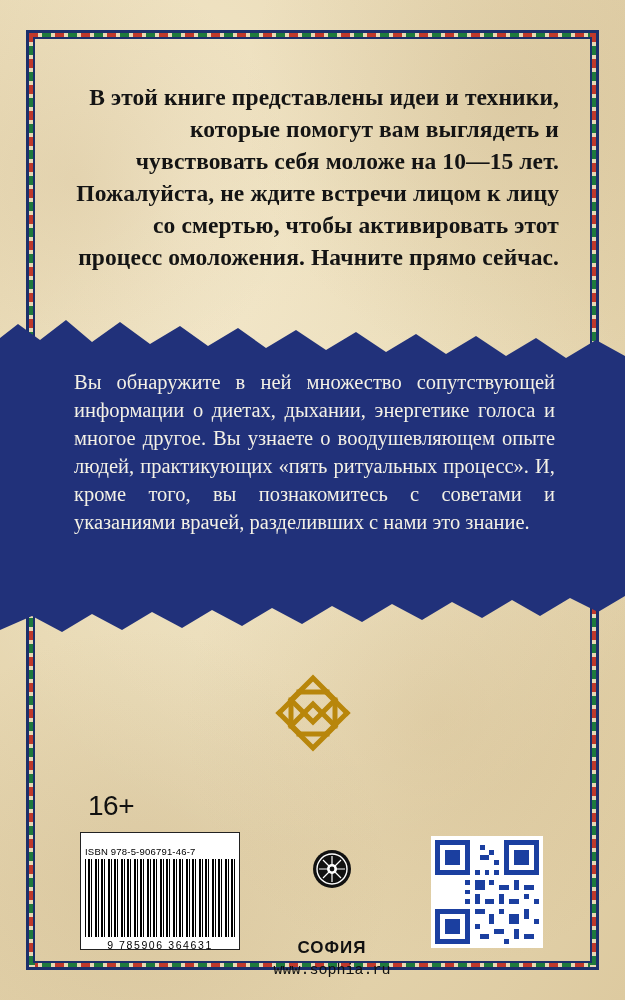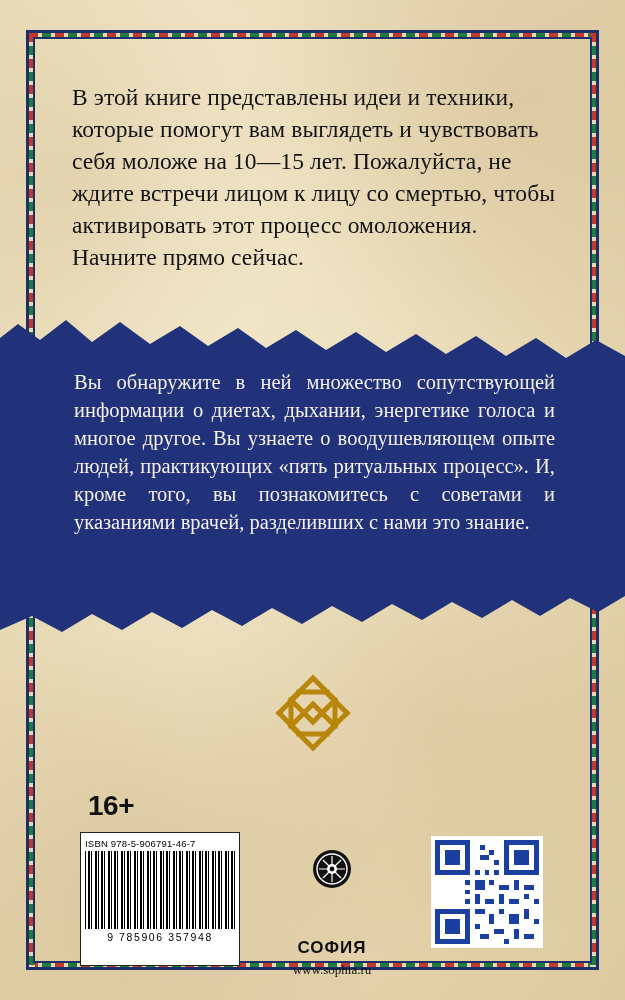--- a/index.html
+++ b/index.html
@@ -87,25 +87,25 @@
       #e8d9b4 22px, #e8d9b4 26px
     );
   }
 
   
   .top-text {
     position: absolute;
     left: 72px;
     right: 66px;
     top: 82px;
-    text-align: left;
+    text-align: right;
     font-size: 23.5px;
     line-height: 1.36;
     color: #141414;
-    font-weight: 400;
+    font-weight: 700;
     letter-spacing: 0.1px;
   }
 
   
   .blue-band {
     position: absolute;
     left: 0;
     right: 0;
     top: 310px;
     height: 330px;
@@ -133,36 +133,36 @@
     width: 96px;
     height: 82px;
   }
 
   
   .age-rating {
     position: absolute;
     left: 88px;
     top: 790px;
     font-size: 28px;
-    font-weight: 700;
+    font-weight: 400;
     color: #111111;
     font-family: "Liberation Sans", sans-serif;
     letter-spacing: -0.5px;
   }
 
   .barcode-box {
     position: absolute;
     left: 80px;
     top: 832px;
     width: 160px;
-    height: 134px;
+    height: 118px;
     background: #ffffff;
     border: 1px solid #222;
     box-sizing: border-box;
-    padding: 5px 4px 2px 4px;
+    padding: 13px 4px 2px 4px;
   }
   .isbn-text {
     font-family: "Liberation Sans", sans-serif;
     font-size: 9.5px;
     color: #000;
     letter-spacing: 0.2px;
     margin-bottom: 2px;
   }
   .bars {
     height: 78px;
@@ -211,22 +211,22 @@
   }
   .pub-name {
     font-family: "Liberation Sans", sans-serif;
     font-size: 17px;
     font-weight: 700;
     letter-spacing: 1px;
     color: #111;
     margin-top: 48px;
   }
   .pub-site {
-    font-family: Liberation Serif, serif;
-    font-size: 13px;
+    font-family: Liberation Mono, monospace;
+    font-size: 15px;
     color: #111;
     margin-top: 4px;
   }
 
   .qr {
     position: absolute;
     right: 82px;
     top: 836px;
     width: 112px;
     height: 112px;
@@ -281,21 +281,21 @@
         <path d="M82 41 L62 61"></path>
       </g>
     </svg>
   </div>
 
   <div class="age-rating">16+</div>
 
   <div class="barcode-box">
     <div class="isbn-text">ISBN 978-5-906791-46-7</div>
     <div class="bars"></div>
-    <div class="barcode-digits">9 785906 357948</div>
+    <div class="barcode-digits">9 785906 364631</div>
   </div>
 
 
   <div class="publisher">
     <div class="pub-mark">
       <svg viewBox="0 0 42 42" xmlns="http://www.w3.org/2000/svg">
         <circle cx="21" cy="21" r="19" fill="#111"></circle>
         <circle cx="21" cy="21" r="15" fill="none" stroke="#fff" stroke-width="1.4"></circle>
         <path d="M21 8 L21 34 M8 21 L34 21 M12 12 L30 30 M30 12 L12 30" stroke="#fff" stroke-width="1.2"></path>
         <circle cx="21" cy="21" r="5" fill="#fff"></circle>

